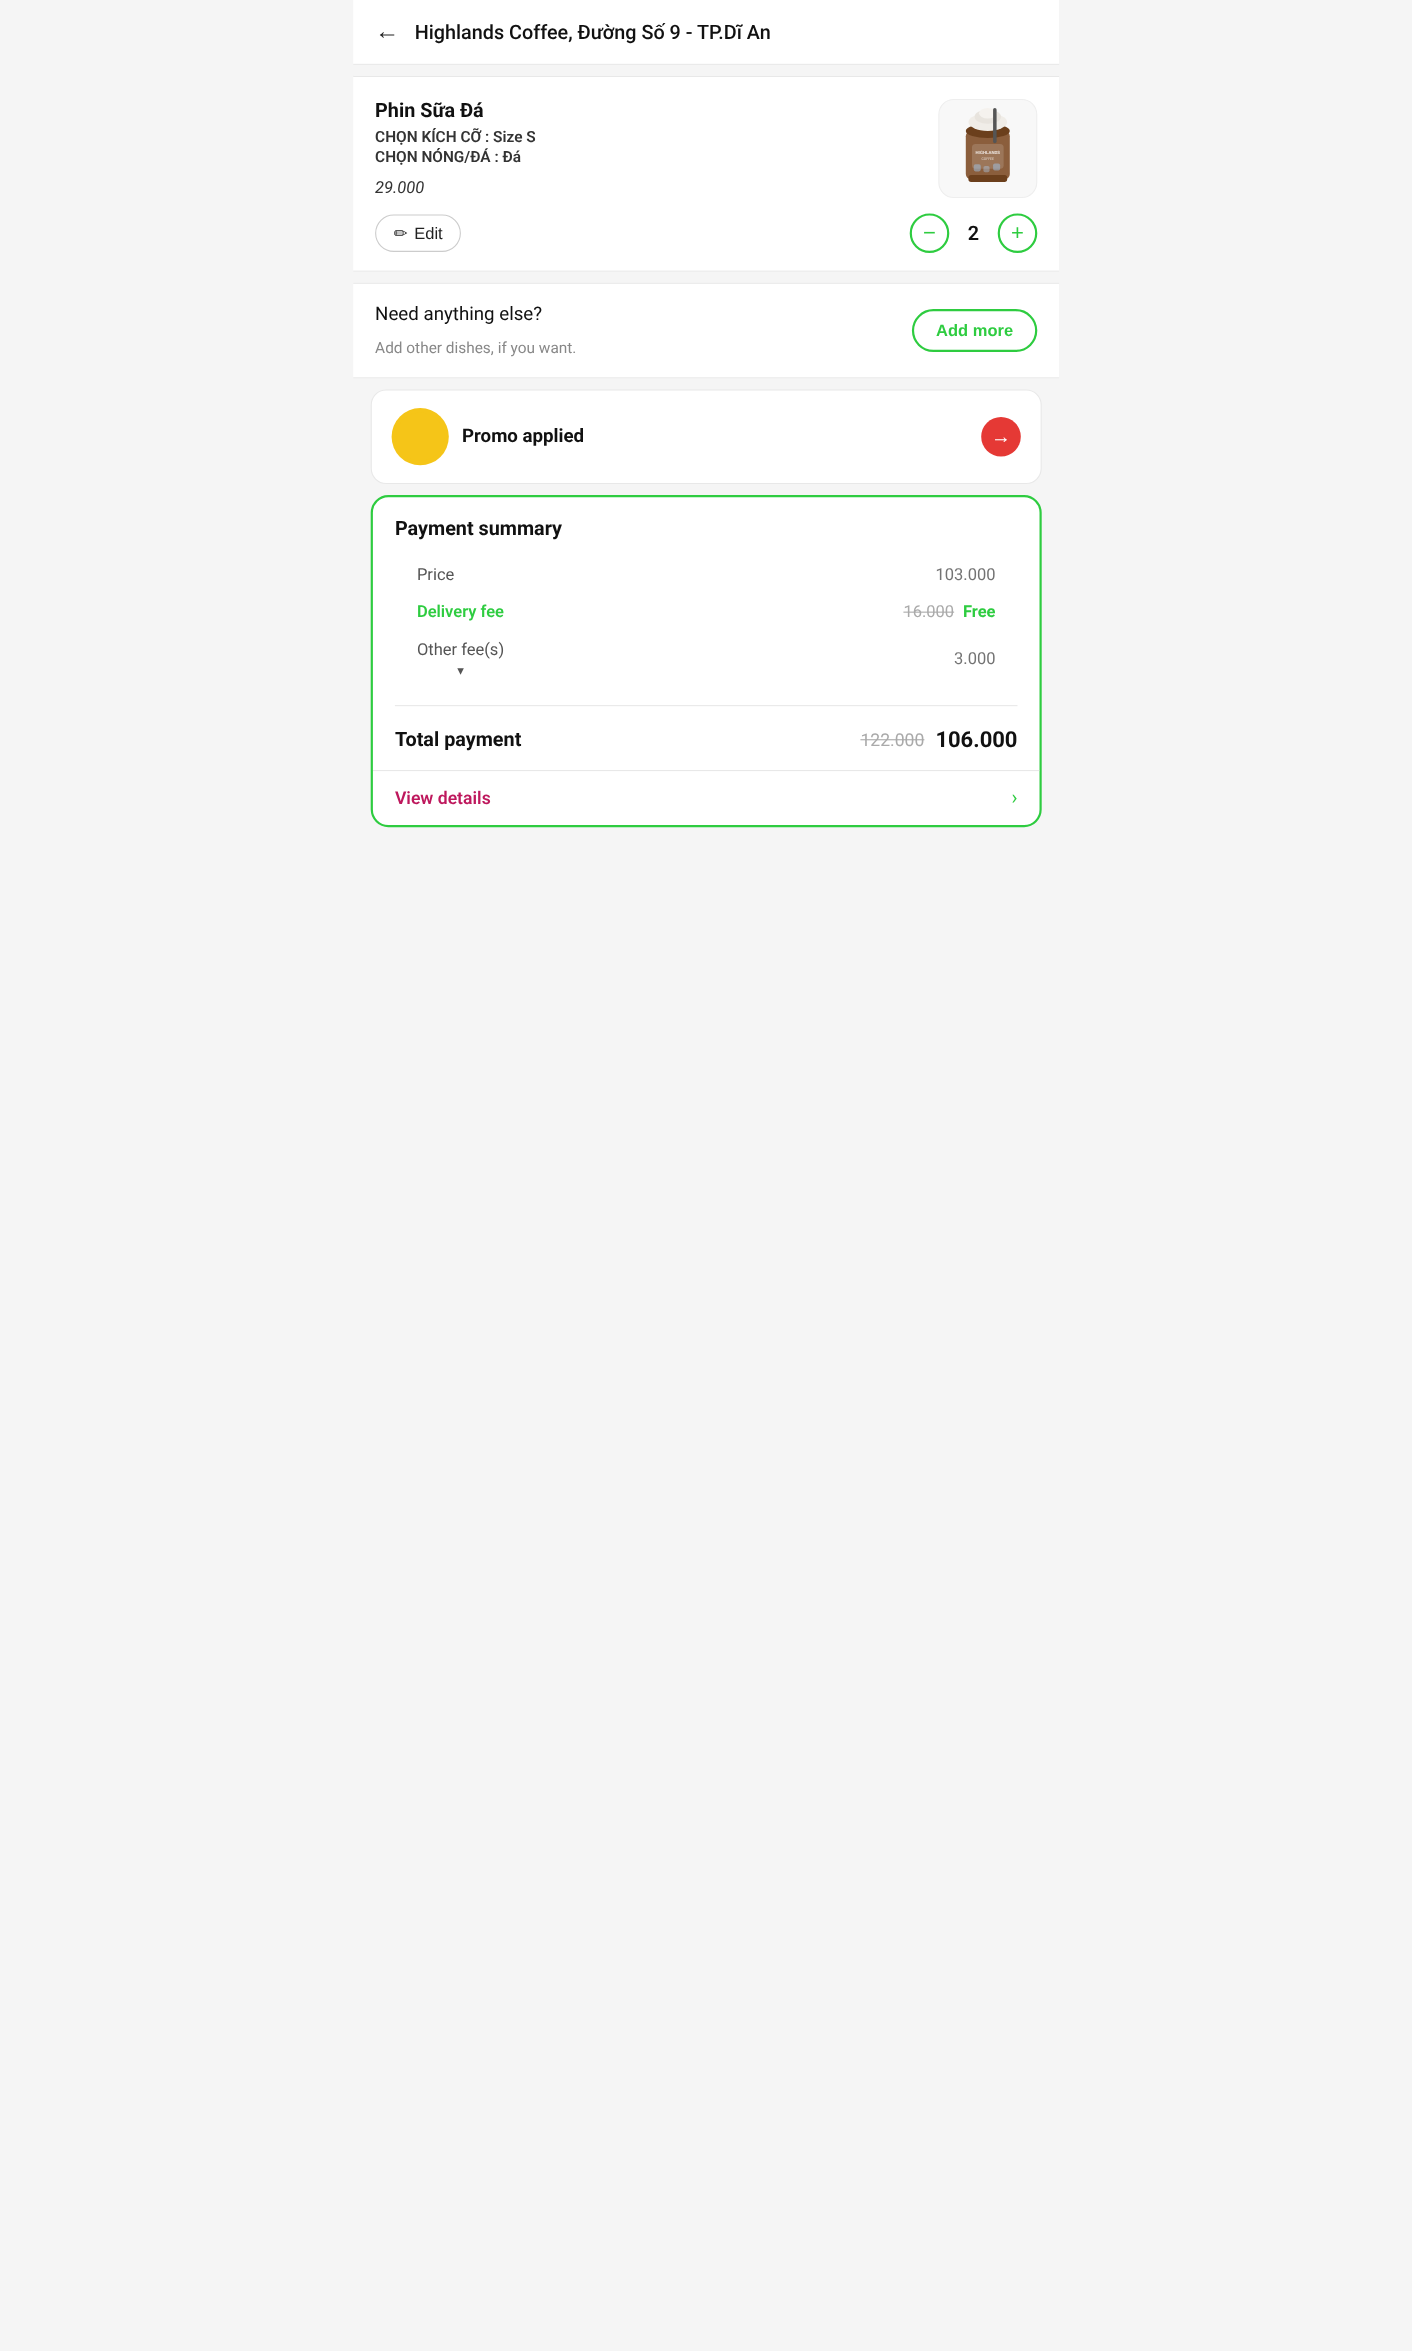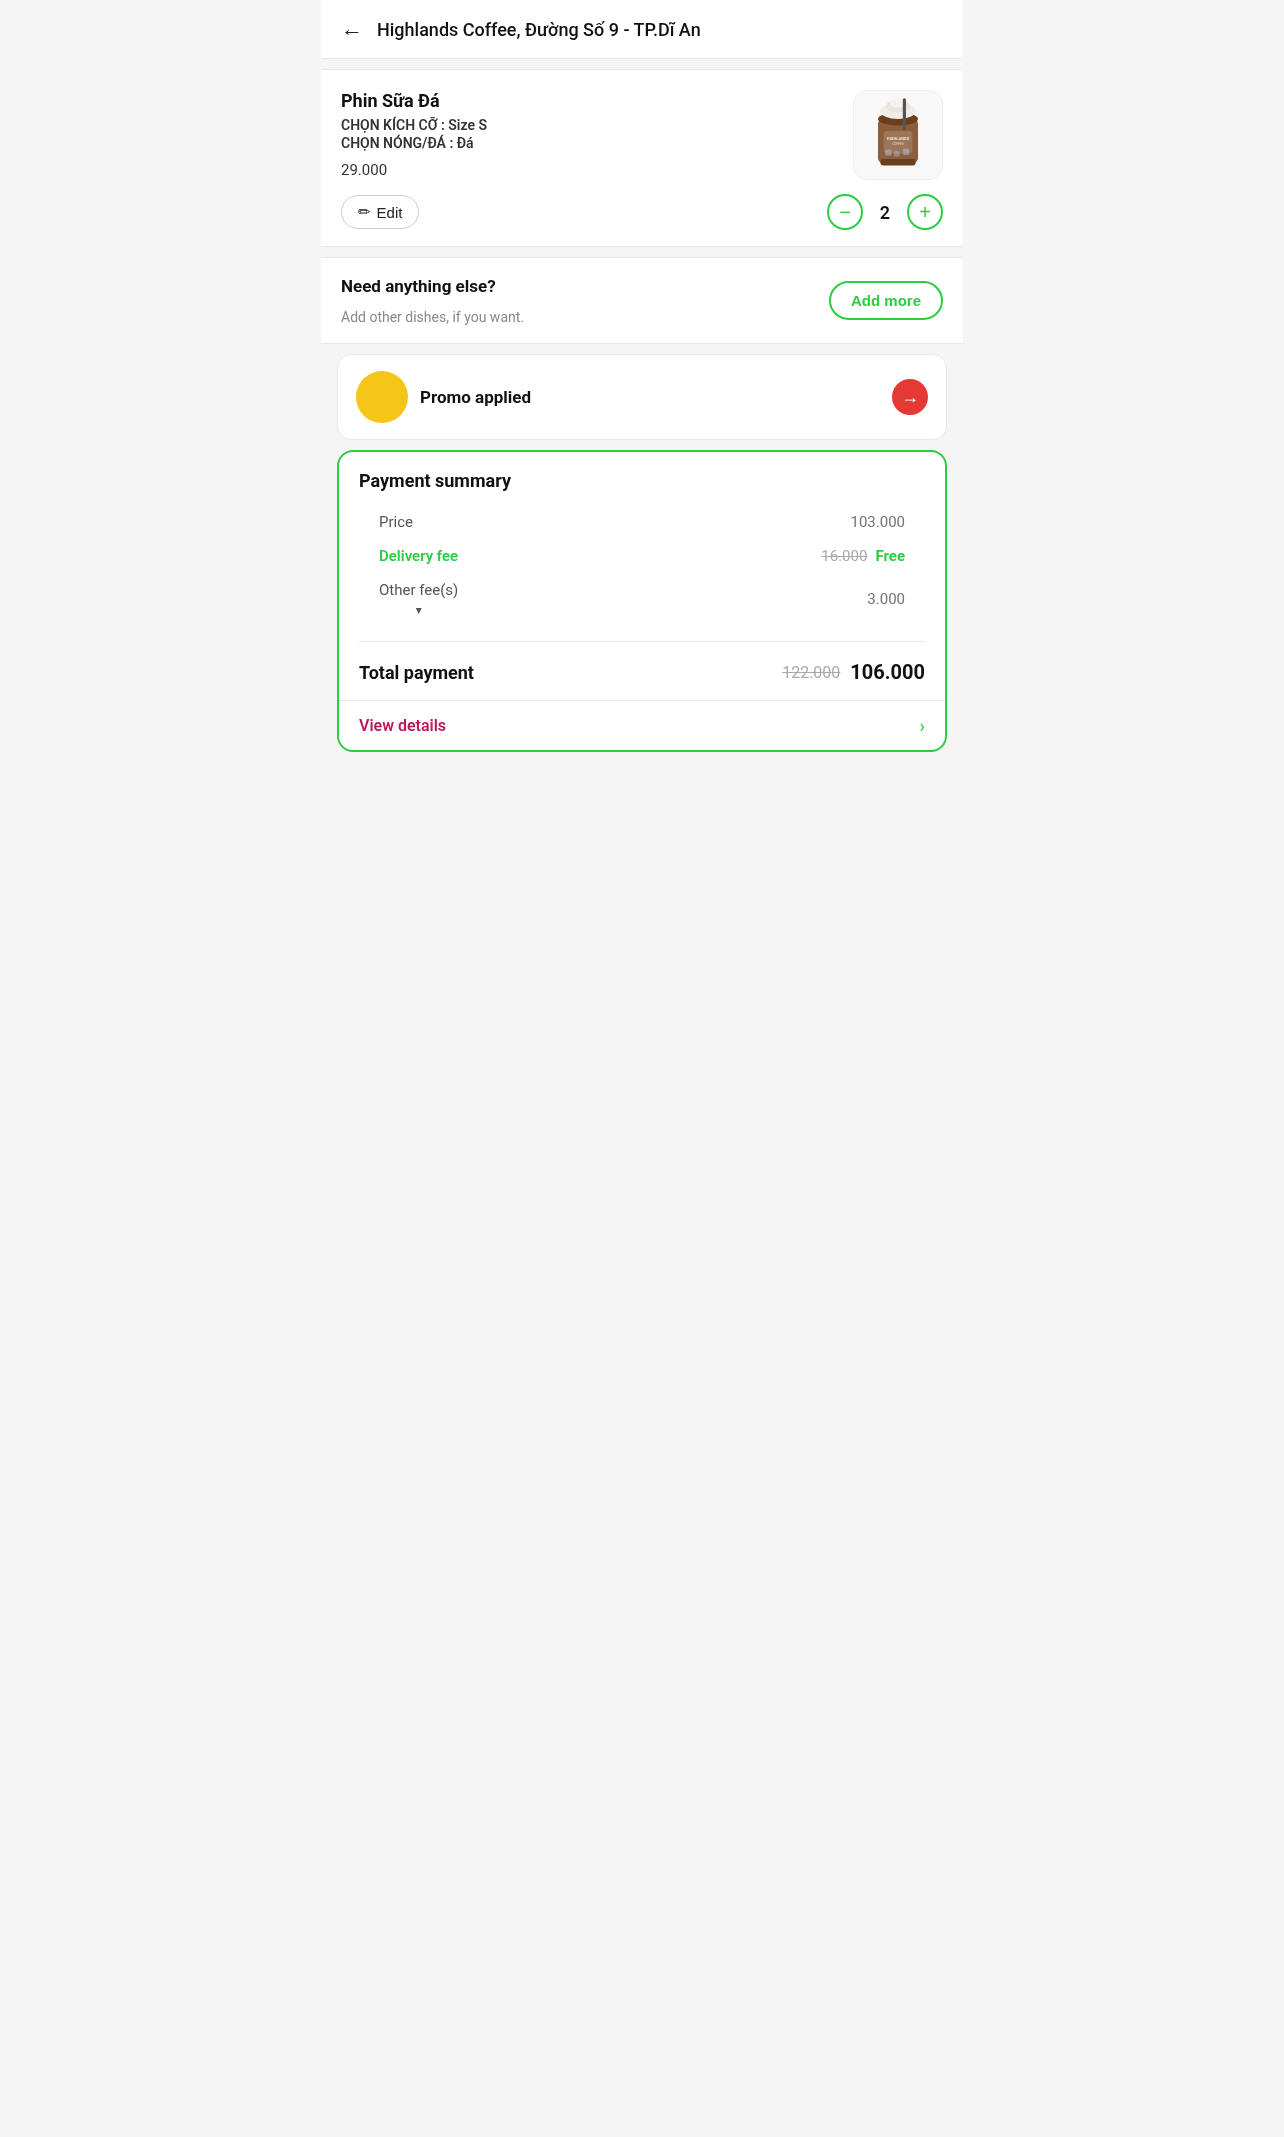--- a/index.html
+++ b/index.html
@@ -58,20 +58,21 @@
     .item-option {
       font-size: 14px;
       font-weight: 600;
       color: #333;
       margin-bottom: 2px;
     }
     .item-price {
       font-size: 15px;
       color: #333;
       margin-top: 10px;
+      font-style: italic;
     }
     .item-image {
       width: 90px;
       height: 90px;
       background: #f8f8f8;
       border-radius: 14px;
       display: flex;
       align-items: center;
       justify-content: center;
       overflow: hidden;
@@ -137,21 +138,21 @@
       padding: 18px 20px;
       display: flex;
       align-items: center;
       justify-content: space-between;
       border-top: 1px solid #e8e8e8;
       border-bottom: 1px solid #e8e8e8;
     }
     .add-more-text-group {}
     .add-more-title {
       font-size: 17px;
-      font-weight: 700;
+      font-weight: 400;
       color: #111;
       margin-bottom: 13px;
     }
     .add-more-subtitle {
       font-size: 14px;
       color: #888;
     }
     .add-more-btn {
       border: 2px solid #2ecc40;
       border-radius: 22px;

